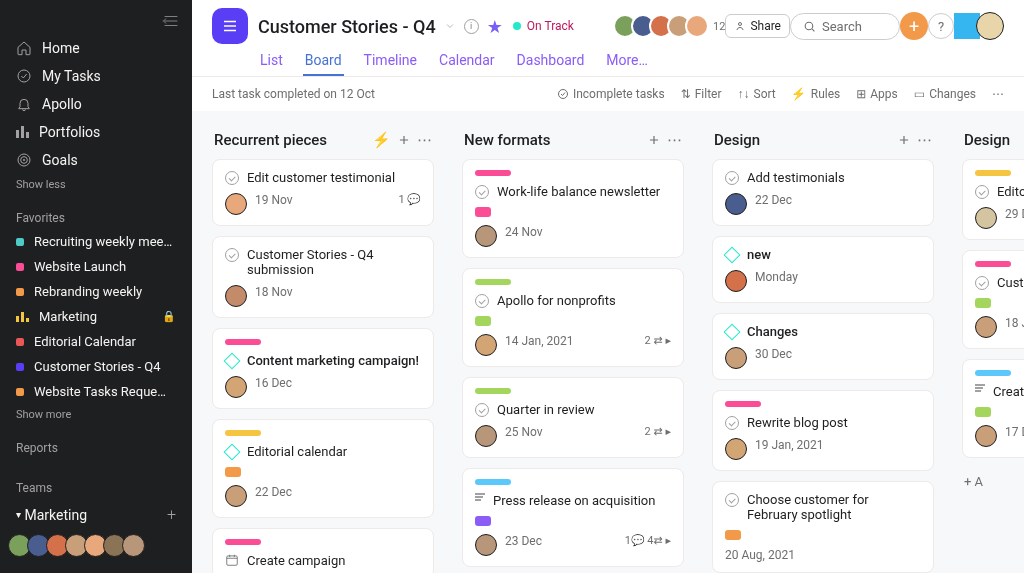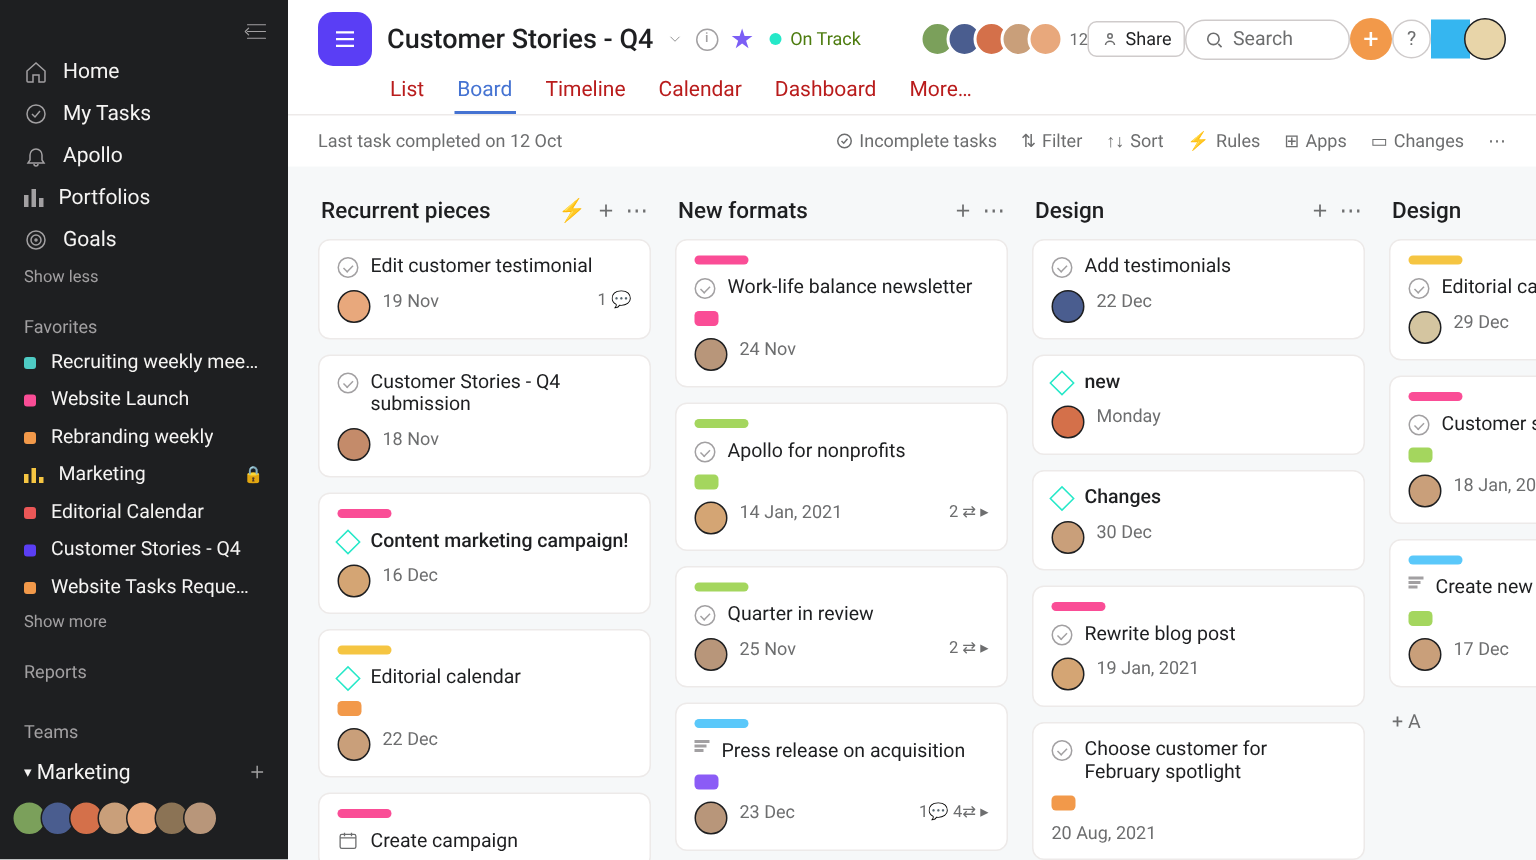--- a/index.html
+++ b/index.html
@@ -17,38 +17,38 @@
 .team-header{display:flex;align-items:center;padding:6px 16px;color:#f5f4f3;font-size:14px}
 .team-header .plus{margin-left:auto;color:#a2a0a2;font-weight:300;font-size:16px}
 .avatar-row{display:flex;padding:4px 12px;gap:0}
 .av{width:23px;height:23px;border-radius:50%;border:1px solid #1e1f21;margin-left:-4px;display:flex;align-items:center;justify-content:center;font-size:10px;color:#fff;font-weight:500}
 .main{flex:1;display:flex;flex-direction:column;min-width:0}
 .header{background:#fff;padding:8px 20px 0}
 .header-top{display:flex;align-items:center;gap:10px}
 .proj-icon{width:36px;height:36px;background:#5a3ef5;border-radius:10px;display:flex;align-items:center;justify-content:center}
 .proj-icon svg{stroke:#fff;fill:none;width:18px;height:18px}
 .proj-title{font-size:18px;font-weight:500;display:flex;align-items:center;gap:8px}
-.proj-meta{display:flex;align-items:center;gap:6px;font-size:12px;color:#4d7c0f}
+.proj-meta{display:flex;align-items:center;gap:6px;font-size:12px;color:#be185d}
 .status-dot{width:8px;height:8px;background:#25e8c8;border-radius:50%}
 .header-right{margin-left:auto;display:flex;align-items:center;}
 .member-avs{display:flex}
 .member-avs .av{width:24px;height:24px;margin-left:-6px;border:2px solid #fff}
 .member-count{font-size:11px;color:#6d6e6f;margin-left:4px}
 .share-btn{border:1px solid #cfcbcb;border-radius:6px;padding:4px 8px;font-size:12px;display:flex;align-items:center;gap:4px;cursor:pointer}
 .search{border:1px solid #cfcbcb;border-radius:16px;padding:5px 12px;font-size:13px;display:flex;align-items:center;gap:6px;width:110px;color:#6d6e6f}
 .add-btn{width:28px;height:28px;border-radius:50%;background:#f2994a;color:#fff;display:flex;align-items:center;justify-content:center;font-size:18px;cursor:pointer}
 .q-btn{width:26px;height:26px;border-radius:50%;border:1px solid #cfcbcb;display:flex;align-items:center;justify-content:center;font-size:13px;color:#6d6e6f}
 .u-av{width:28px;height:28px;border-radius:50%;background:#e8d5a9}
 .nav-tabs{display:flex;gap:18px;margin-left:46px;margin-top:2px}
-.nav-tab{padding:6px 2px;font-size:14px;color:#b91c1c;cursor:pointer;border-bottom:2px solid transparent}
+.nav-tab{padding:6px 2px;font-size:14px;color:#8b5cf6;cursor:pointer;border-bottom:2px solid transparent}
 .nav-tab.active{color:#4573d2;border-bottom-color:#4573d2}
 .toolbar{display:flex;align-items:center;padding:10px 20px;background:#fff;border-top:1px solid #edeae9;font-size:12px;color:#6d6e6f}
 .toolbar .status-text{flex:1}
 .toolbar-item{display:flex;align-items:center;gap:4px;margin-left:16px;cursor:pointer}
-.board{flex:1;display:flex;gap:16px;padding:16px 20px;overflow-x:auto;background:#f6f8f9}
+.board{flex:1;display:flex;gap:28px;padding:16px 20px;overflow-x:auto;background:#f6f8f9}
 .column{width:222px;flex-shrink:0}
 .col-header{display:flex;align-items:center;font-size:15px;font-weight:500;padding:4px 2px 10px;gap:6px;color:#1e1f21}
 .col-header .spacer{flex:1}
 .col-header svg{width:14px;height:14px;stroke:#6d6e6f;fill:none;cursor:pointer}
 .card{background:#fff;border:1px solid #edeae9;border-radius:8px;padding:10px 12px;margin-bottom:10px;display:flex;flex-direction:column;gap:8px}
 .pill{width:36px;height:6px;border-radius:3px}
 .card-title{display:flex;align-items:flex-start;gap:8px;font-size:13px}
 .check{width:14px;height:14px;border:1.3px solid #a2a0a2;border-radius:50%;flex-shrink:0;margin-top:1px;position:relative}
 .check::after{content:"";position:absolute;left:3px;top:3.5px;width:5px;height:2.5px;border-left:1.2px solid #a2a0a2;border-bottom:1.2px solid #a2a0a2;transform:rotate(-45deg)}
 .diamond{width:12px;height:12px;border:1.5px solid #25e8c8;transform:rotate(45deg);flex-shrink:0;margin:2px 1px 0}

